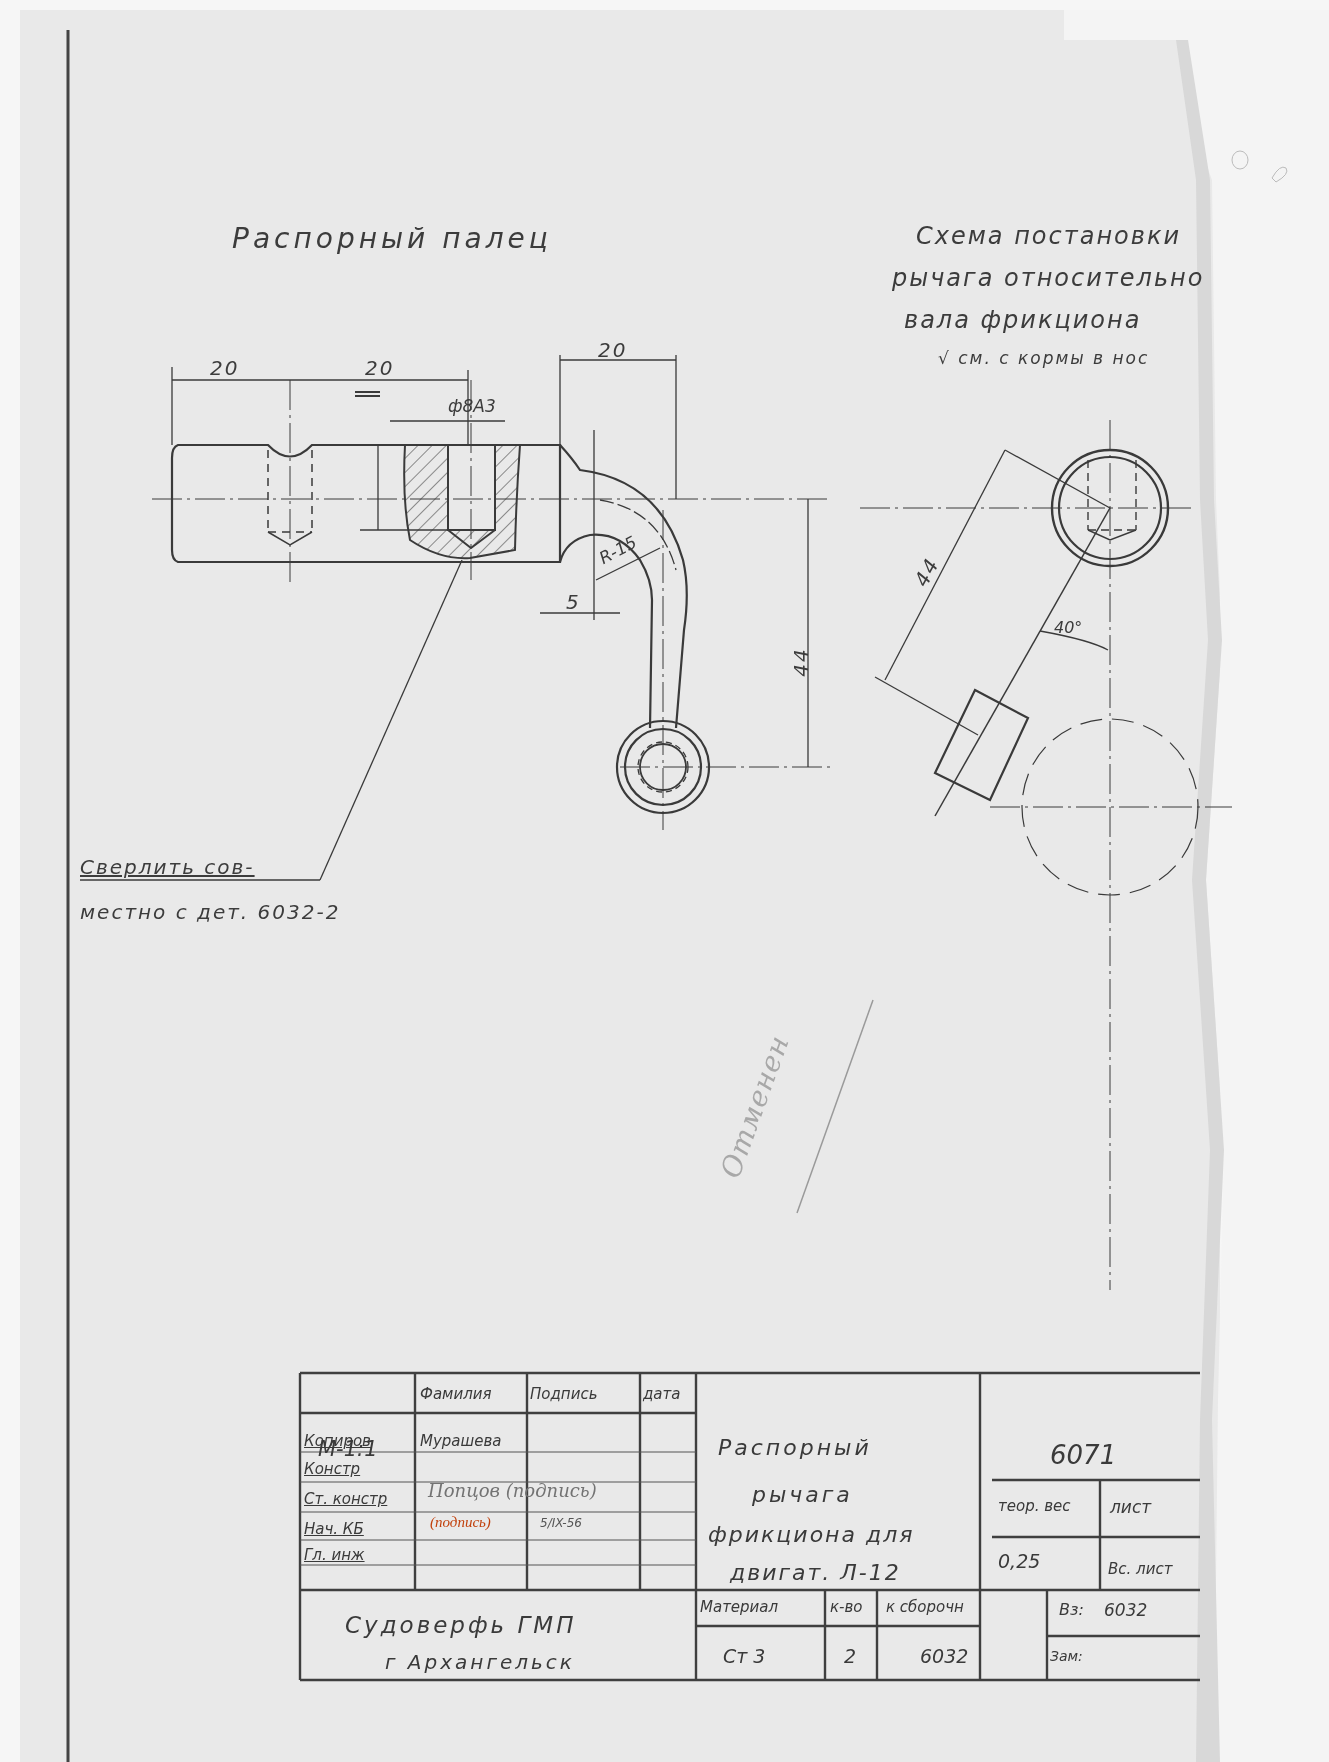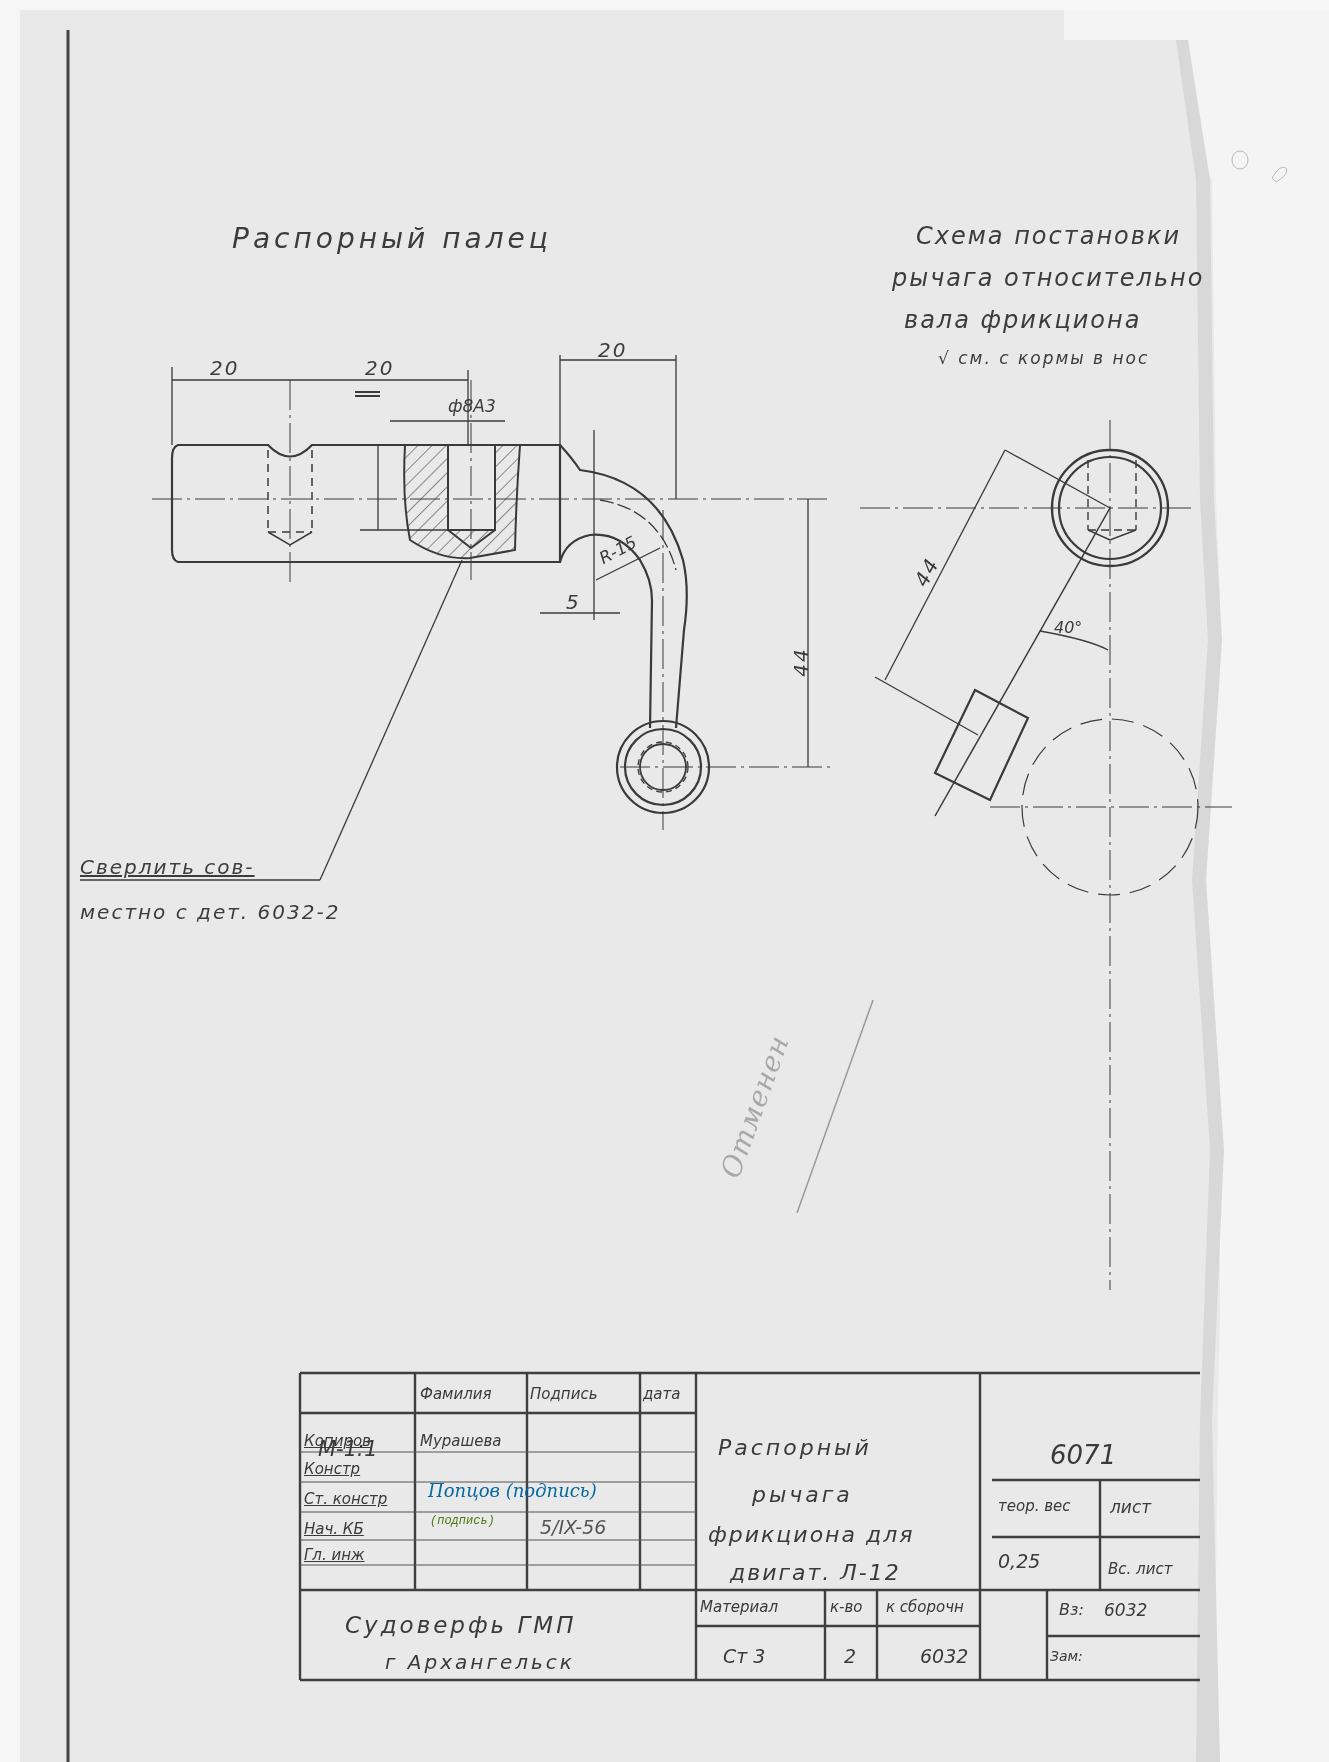--- a/index.html
+++ b/index.html
@@ -164,24 +164,24 @@
 
 <div class="tb-text" style="left:318px;top:1437px;font-size:21px;">М-1:1</div>
 <div class="tb-text" style="left:420px;top:1385px;font-size:15px;">Фамилия</div>
 <div class="tb-text" style="left:530px;top:1385px;font-size:15px;">Подпись</div>
 <div class="tb-text" style="left:643px;top:1385px;font-size:15px;">дата</div>
 
 <div class="tb-text" style="left:304px;top:1432px;font-size:15px;text-decoration:underline;">Копиров</div>
 <div class="tb-text" style="left:420px;top:1432px;font-size:15px;">Мурашева</div>
 <div class="tb-text" style="left:304px;top:1460px;font-size:15px;text-decoration:underline;">Констр</div>
 <div class="tb-text" style="left:304px;top:1490px;font-size:15px;text-decoration:underline;">Ст. констр</div>
-<div class="tb-text" style="left:428px;top:1480px;font-size:18px;font-family:'DejaVu Serif',serif;color:#0369a1;">Попцов (подпись)</div>
+<div class="tb-text" style="left:428px;top:1480px;font-size:18px;font-family:'DejaVu Serif',serif;color:#737373;">Попцов (подпись)</div>
 <div class="tb-text" style="left:304px;top:1520px;font-size:15px;text-decoration:underline;">Нач. КБ</div>
-<div class="tb-text" style="left:430px;top:1514px;font-size:12px;font-family:Liberation Mono, monospace;color:#4d7c0f;">(подпись)</div>
-<div class="tb-text" style="left:540px;top:1516px;font-size:19px;color:#555;">5/IX-56</div>
+<div class="tb-text" style="left:430px;top:1514px;font-size:15px;font-family:Liberation Serif, serif;color:#c2410c;">(подпись)</div>
+<div class="tb-text" style="left:540px;top:1516px;font-size:12px;color:#555;">5/IX-56</div>
 <div class="tb-text" style="left:304px;top:1546px;font-size:15px;text-decoration:underline;">Гл. инж</div>
 
 <div class="tb-text" style="left:718px;top:1435px;font-size:22px;letter-spacing:3px;">Распорный</div>
 <div class="tb-text" style="left:752px;top:1482px;font-size:22px;letter-spacing:3px;">рычага</div>
 <div class="tb-text" style="left:708px;top:1522px;font-size:22px;letter-spacing:2px;">фрикциона для</div>
 <div class="tb-text" style="left:730px;top:1560px;font-size:22px;letter-spacing:2px;">двигат.   Л-12</div>
 
 <div class="tb-text" style="left:1050px;top:1440px;font-size:26px;">6071</div>
 <div class="tb-text" style="left:998px;top:1497px;font-size:15px;">теор. вес</div>
 <div class="tb-text" style="left:1110px;top:1497px;font-size:17px;">лист</div>

